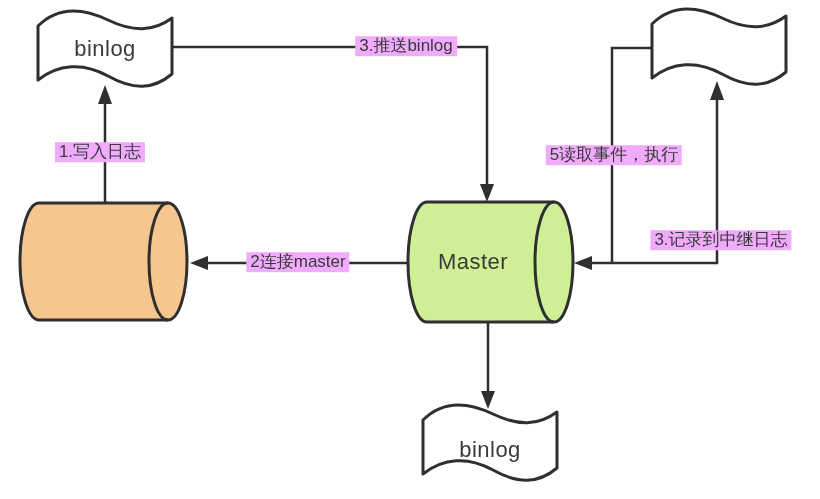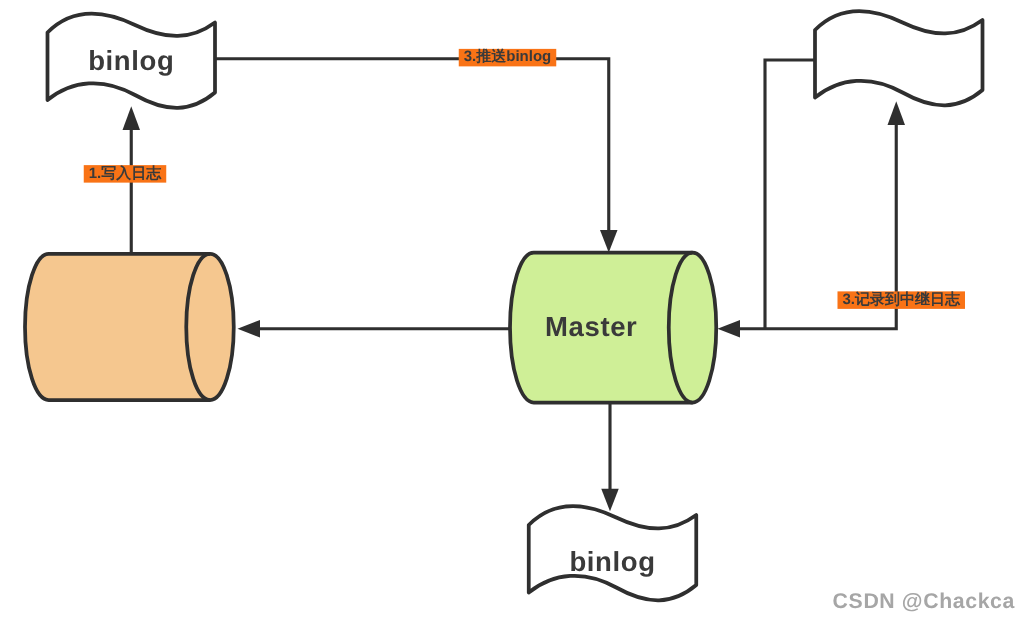--- a/index.html
+++ b/index.html
@@ -7,21 +7,20 @@
     padding: 0;
     background: #ffffff;
     font-family: "Liberation Sans", "DejaVu Sans", sans-serif;
   }
   #canvas {
     position: relative;
     width: 820px;
     height: 499px;
     background: #ffffff;
     overflow: hidden;
-    font-weight: bold;
   }
   #diagram-svg {
     position: absolute;
     left: 0;
     top: 0;
   }
   .shape {
     stroke: #2f2f2f;
     stroke-width: 3;
     stroke-linejoin: round;
@@ -45,22 +44,22 @@
     position: absolute;
     transform: translate(-50%, -50%);
     white-space: nowrap;
     color: #3a3a3a;
   }
   .node-label {
     font-size: 22px;
     letter-spacing: 0.5px;
   }
   .edge-label {
-    font-size: 12px;
-    background: #f97316;
+    font-size: 17px;
+    background: #f0abfc;
     padding: 0 4px;
     line-height: 1.15;
   }
   .watermark {
     position: absolute;
     right: 8px;
     bottom: 8px;
     font-size: 17px;
     color: #a6a6a6;
     letter-spacing: 0.5px;
@@ -111,19 +110,20 @@
     <g>
       <path class="shape" d="M 427,202 L 554,202 A 19 60 0 0 1 554,322 L 427,322 A 19 60 0 0 1 427,202 Z" fill="#CFEF97"></path>
       <path class="inner-arc" d="M 554,202 A 19 60 0 0 0 554,322"></path>
     </g>
   </svg>
 
   <div class="label node-label" style="left:105px; top:49px;">binlog</div>
   <div class="label node-label" style="left:473px; top:262px;">Master</div>
   <div class="label node-label" style="left:490px; top:450px;">binlog</div>
 
-  <div class="label edge-label" style="left:100px; top:139px;text-align:right;">1.写入日志</div>
+  <div class="label edge-label" style="left:100px; top:152px;text-align:right;">1.写入日志</div>
+  <div class="label edge-label" style="left:298px; top:262px;">2连接master</div>
   <div class="label edge-label" style="left:406px; top:46px;">3.推送binlog</div>
   <div class="label edge-label" style="left:721px; top:240px;">3.记录到中继日志</div>
+  <div class="label edge-label" style="left:614px; top:155px;">5读取事件，执行</div>
 
-  <div class="watermark">CSDN @Chackca</div>
 
 </div>
 
 </body></html>

